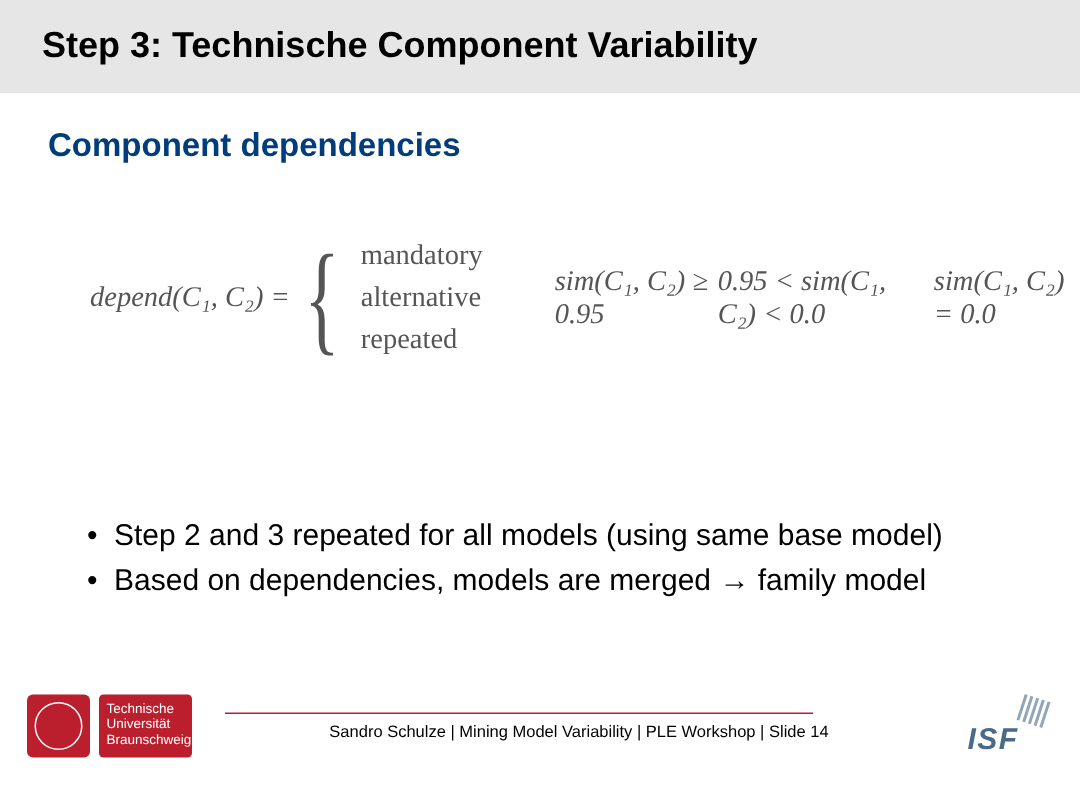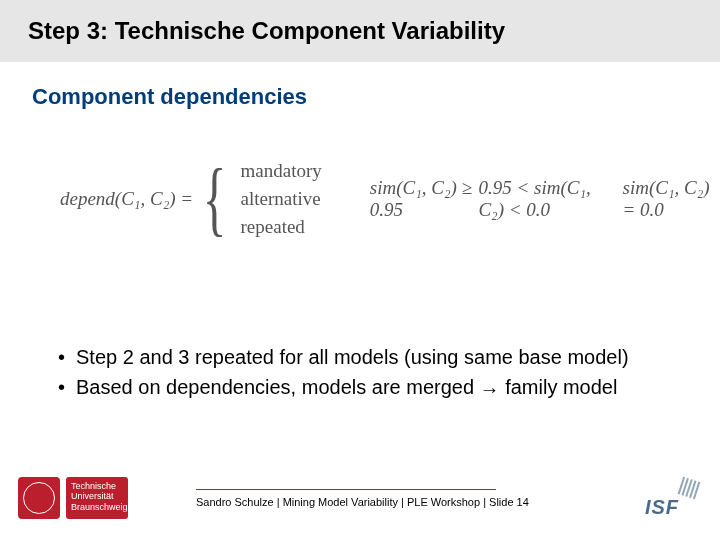--- a/index.html
+++ b/index.html
@@ -81,28 +81,27 @@
     margin-bottom: 4px;
   }
   .bullets li::before {
     content: "•";
     position: absolute;
     left: 0;
     top: 0;
   }
   .footer {
     position: absolute;
-    bottom: 12px;
+    bottom: 26px;
     left: 0;
     width: 100%;
     height: 60px;
     padding: 0 18px;
     display: flex;
     align-items: center;
-    gap: 46px;
   }
   .tu-logo {
     display: flex;
     align-items: center;
     gap: 6px;
   }
   .tu-seal {
     width: 42px;
     height: 42px;
     background: #bb1e2c;
@@ -122,20 +121,21 @@
     background: #bb1e2c;
     color: #fff;
     font-size: 9px;
     line-height: 1.15;
     padding: 4px 5px;
     border-radius: 3px;
   }
   .footer-center {
     flex: 1;
     margin-left: 22px;
+    text-align: center;
   }
   .footer-line {
     height: 1px;
     background: #bb1e2c;
     margin-bottom: 6px;
     width: calc(100% - 80px);
   }
   .footer-text {
     font-size: 11px;
     color: #000;

